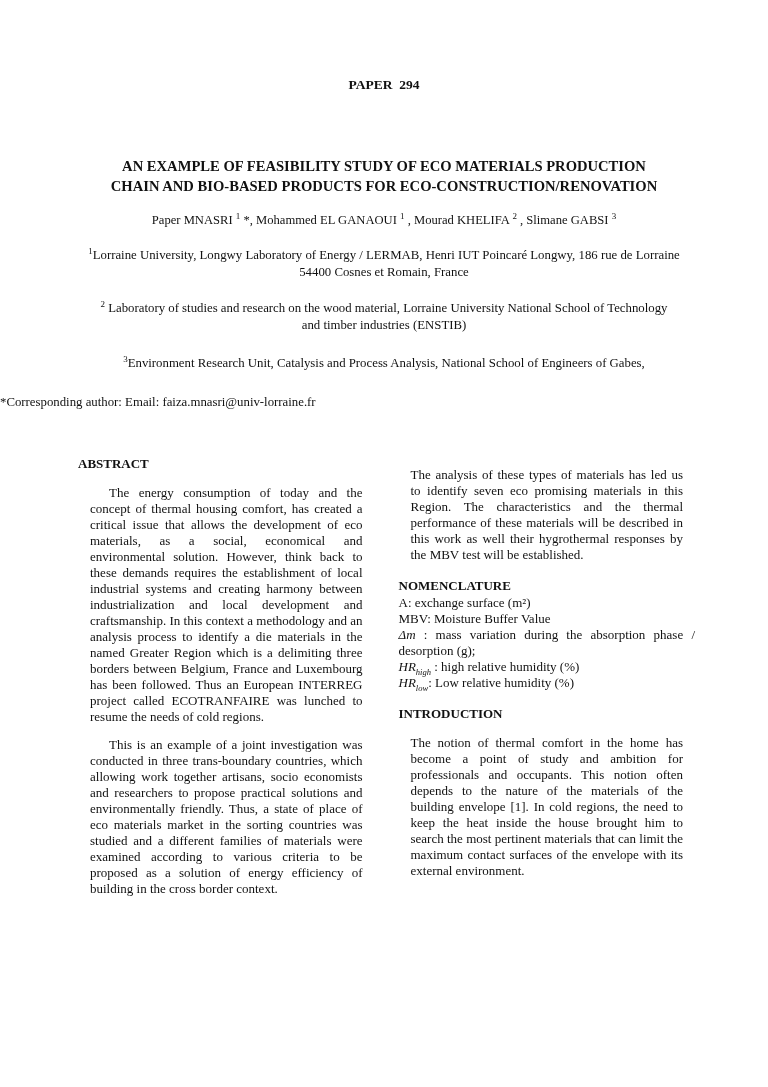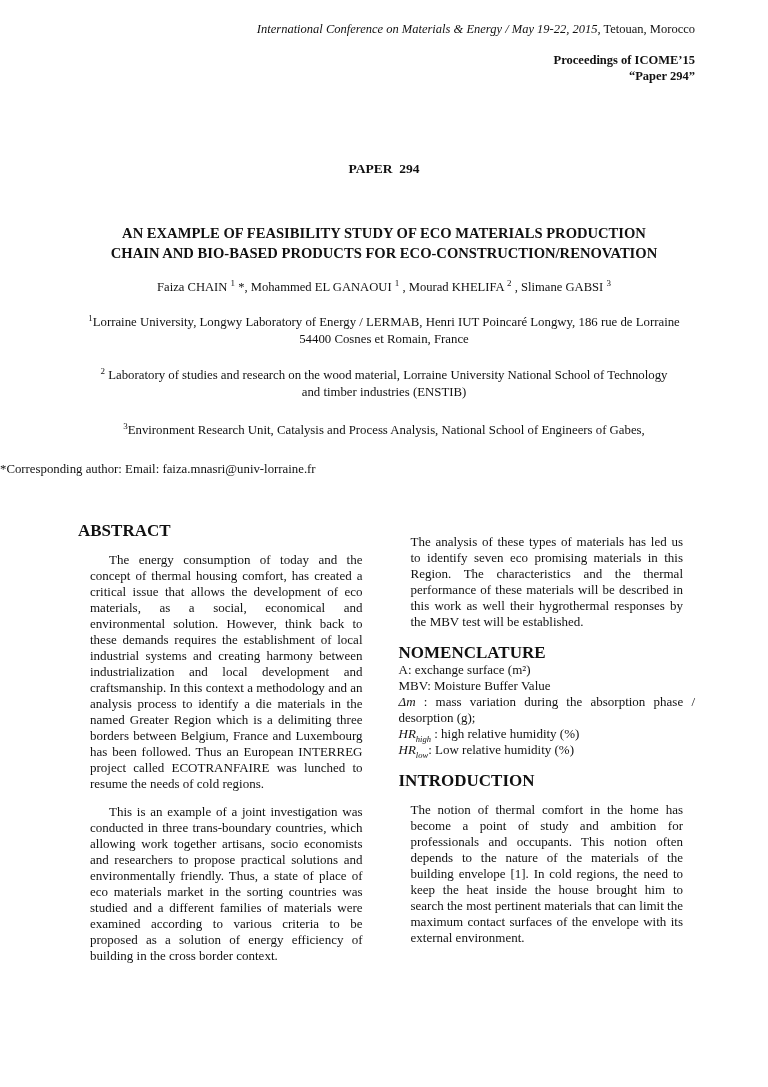--- a/index.html
+++ b/index.html
@@ -22,21 +22,21 @@
   .conf-line .it { font-style: italic; }
   .proc-block { margin-top: 15px; font-size: 12.5px; line-height: 16px; font-weight: bold; }
   .paper-label {
     margin-top: 77px;
     text-align: center;
     font-size: 13.5px;
     font-weight: bold;
     white-space: pre-wrap;
   }
   .title {
-    margin: 47px auto 0;
+    margin: 64px auto 0;
     max-width: 580px;
     text-align: center;
     font-size: 14.6px;
     line-height: 19.5px;
     font-weight: bold;
     font-family: Liberation Serif, serif;
   }
   .authors {
     margin: 16px auto 0;
     text-align: center;
@@ -65,57 +65,50 @@
     margin: 45px 73px 0 78px;
   }
   .col {
     width: 297px;
     font-size: 13px;
     line-height: 16px;
   }
   .col p { margin: 12px; }
   .sec-heading {
     margin: 0;
-    font-size: 17px;
+    font-size: 13px;
     line-height: 18px;
     font-weight: bold;
   }
   .space-above { margin-top: 14px; }
   .just { text-align: justify; }
   .indent { text-indent: 19px; }
   .math { font-style: italic; }
   .nomen p { margin: 0; }
   .nomen .sub {
     font-size: 8.5px;
     font-style: italic;
     vertical-align: sub;
     line-height: 0;
   }
 </style>
 </head>
 <body>
 
 <div class="page">
 
-  <header class="running-header">
-    <div class="conf-line"><span class="it">International Conference on Materials &amp; Energy / May 19-22, 2015</span><span>, Tetouan, Morocco</span></div>
-    <div class="proc-block">
-      <div>Proceedings of ICOME’15</div>
-      <div>“Paper 294”</div>
-    </div>
-  </header>
 
   <div class="paper-label">PAPER  294</div>
 
   <h1 class="title">
     <div>AN EXAMPLE OF FEASIBILITY STUDY OF ECO MATERIALS PRODUCTION</div>
     <div>CHAIN AND BIO-BASED PRODUCTS FOR ECO-CONSTRUCTION/RENOVATION</div>
   </h1>
 
-  <p class="authors"><span>Faiza CHAIN </span><sup>1</sup><span> *, Mohammed EL GANAOUI </span><sup>1</sup><span> , Mourad KHELIFA </span><sup>2</sup><span> , Slimane GABSI </span><sup>3</sup></p>
+  <p class="authors"><span>Paper MNASRI </span><sup>1</sup><span> *, Mohammed EL GANAOUI </span><sup>1</sup><span> , Mourad KHELIFA </span><sup>2</sup><span> , Slimane GABSI </span><sup>3</sup></p>
 
   <p class="affil affil-1"><sup>1</sup><span>Lorraine University, Longwy Laboratory of Energy / LERMAB, Henri IUT Poincaré Longwy, 186 rue de Lorraine 54400 Cosnes et Romain, France</span></p>
 
   <p class="affil affil-2"><sup>2</sup><span> Laboratory of studies and research on the wood material, Lorraine University National School of Technology  and timber industries (ENSTIB)</span></p>
 
   <p class="affil affil-3"><sup>3</sup><span>Environment Research Unit, Catalysis and Process Analysis, National School of Engineers of Gabes,</span></p>
 
   <p class="correspond">*Corresponding author: Email:  faiza.mnasri@univ-lorraine.fr</p>
 
   <div class="columns">

